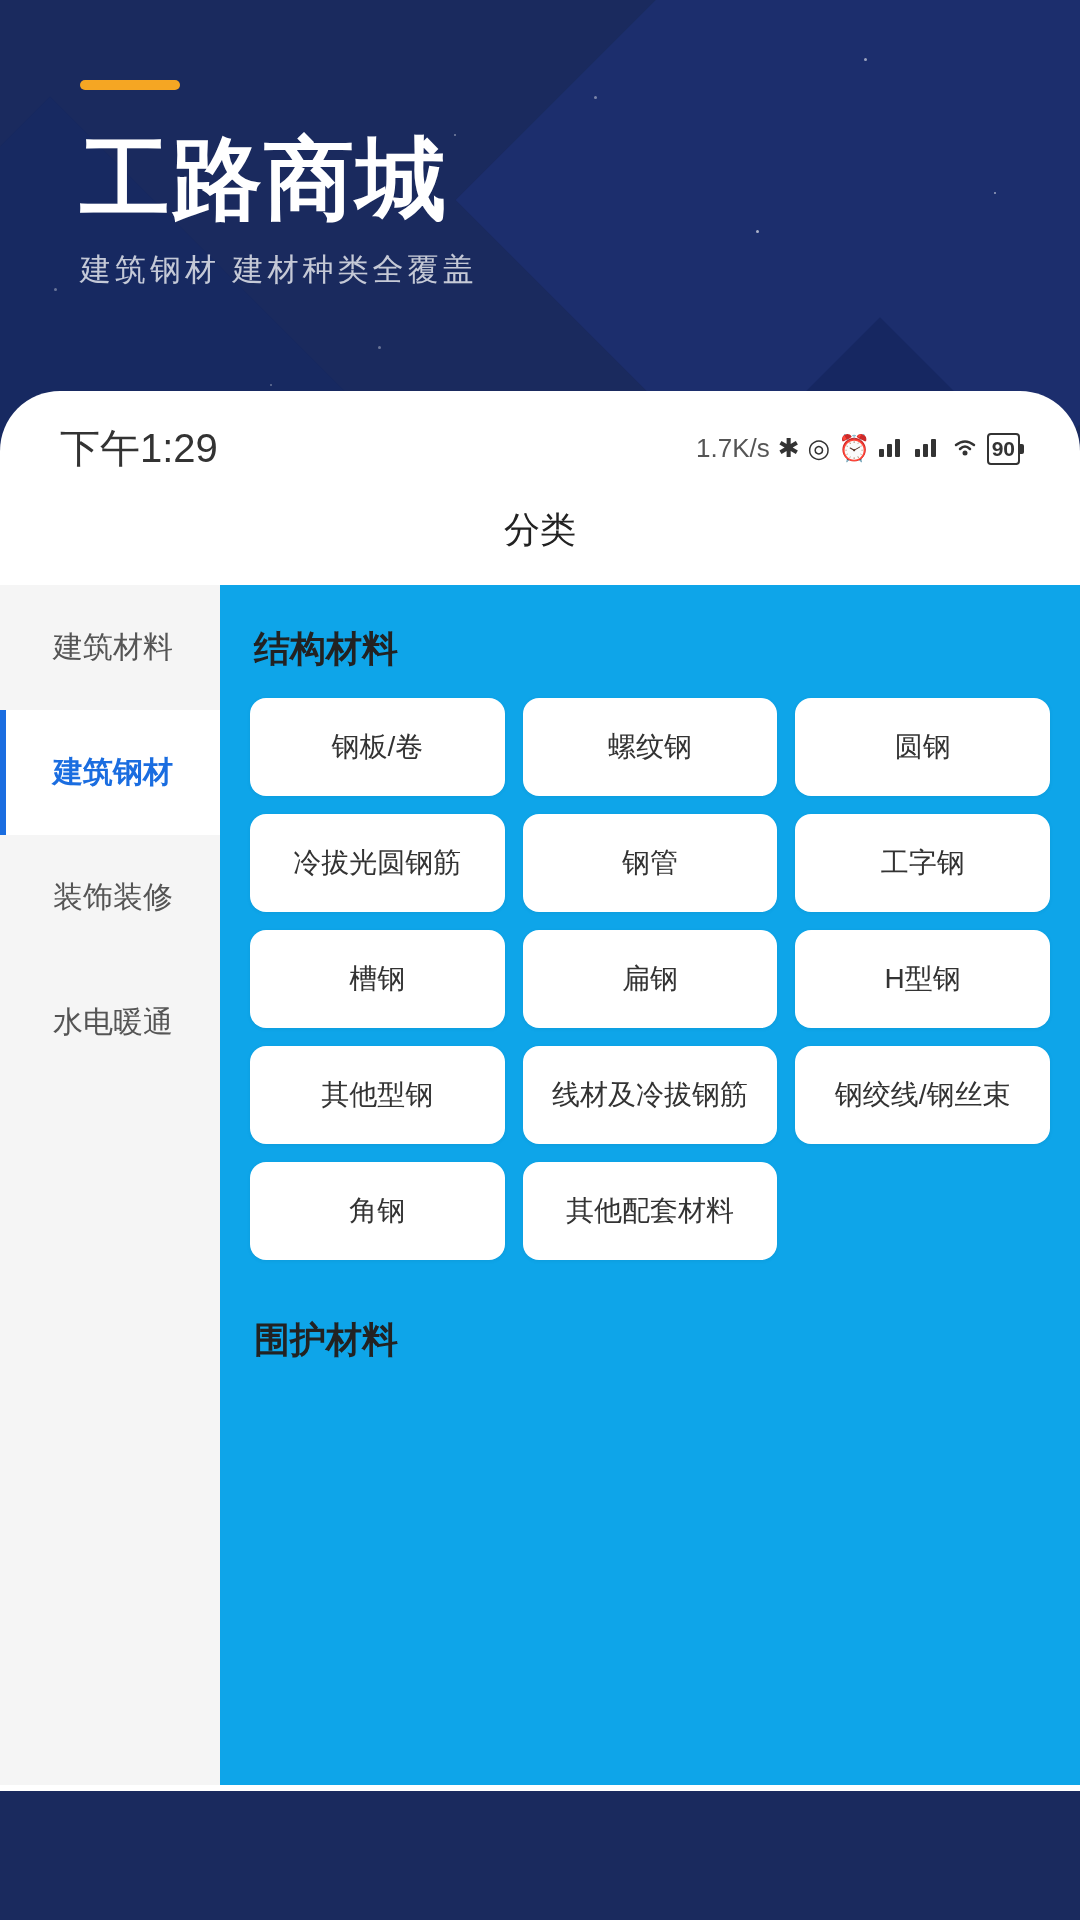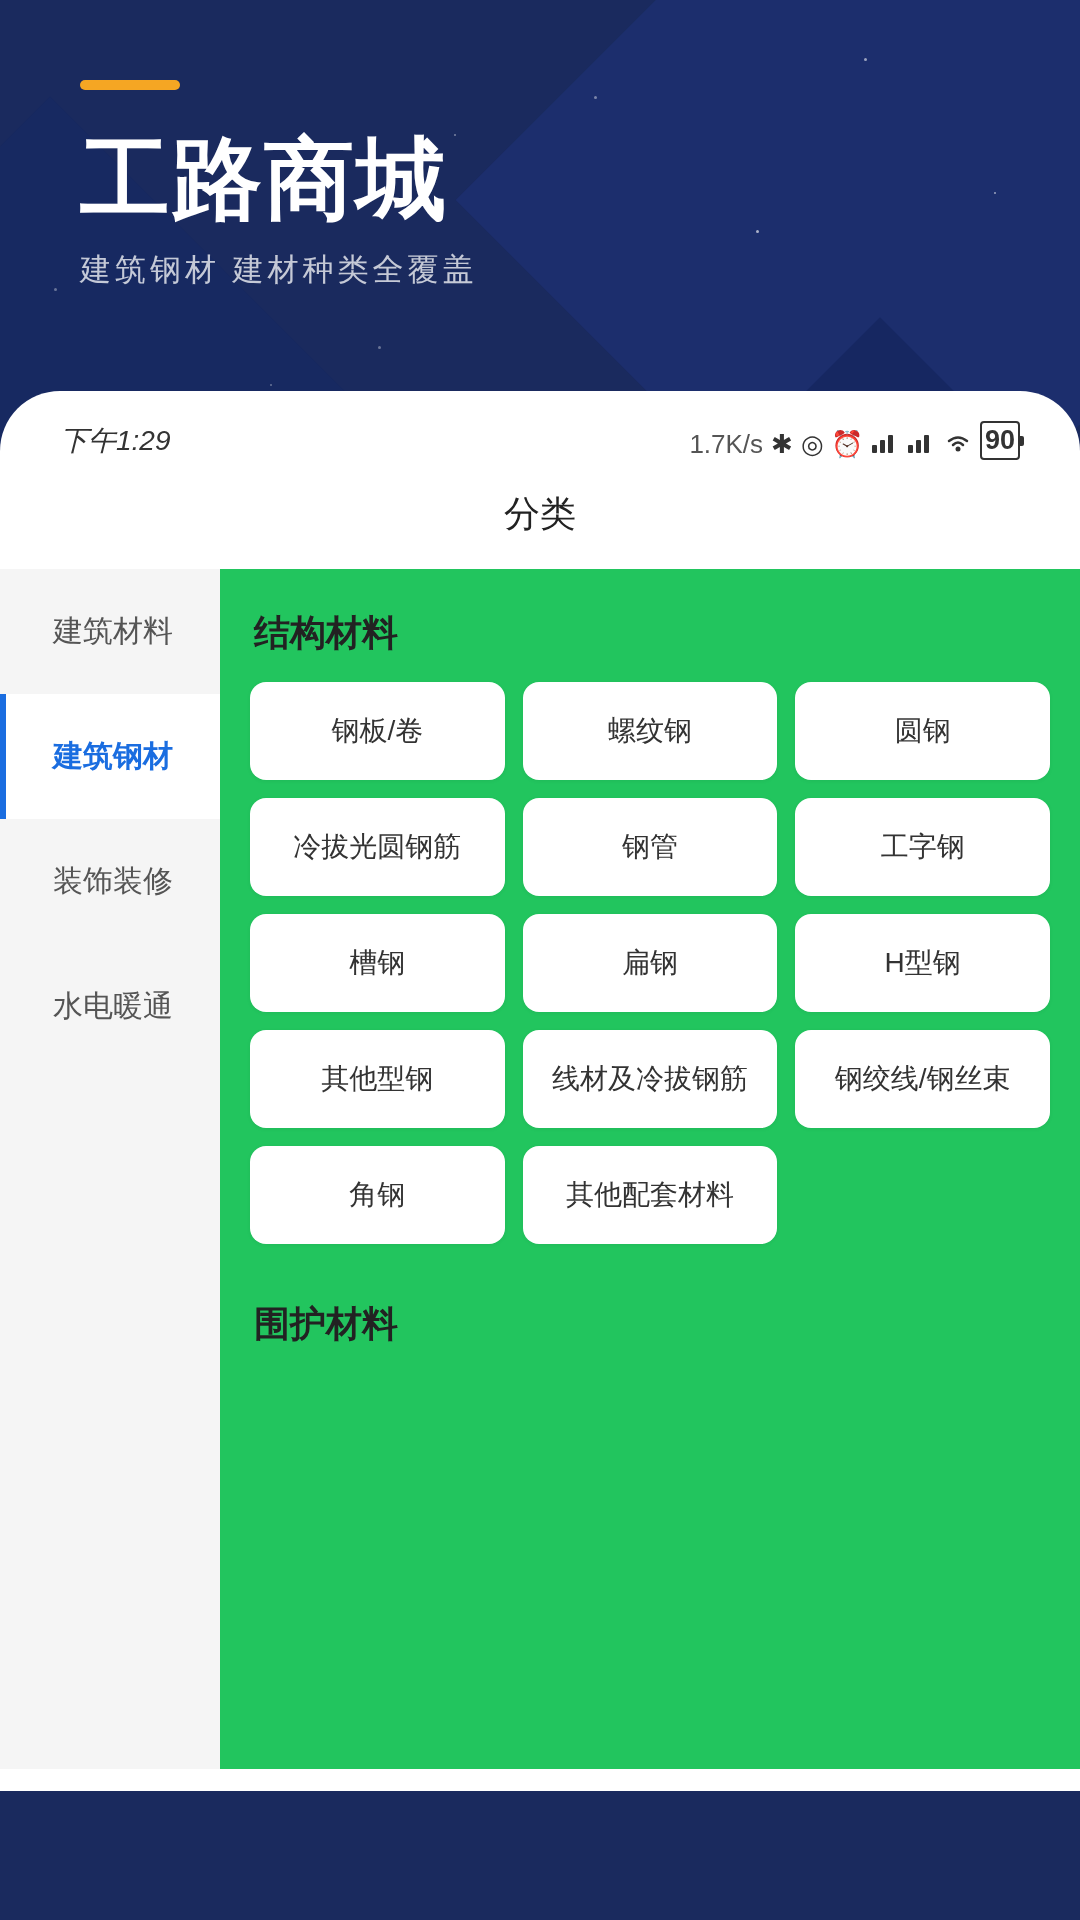--- a/index.html
+++ b/index.html
@@ -98,29 +98,28 @@
 
     
     .status-bar {
       display: flex;
       justify-content: space-between;
       align-items: center;
       padding: 30px 60px 10px 60px;
     }
 
     .status-time {
-      font-size: 28px;
+      font-size: 40px;
       font-weight: 500;
       color: #333;
-      font-style: italic;
     }
 
     .status-icons {
       display: flex;
-      align-items: flex-end;
+      align-items: flex-start;
       gap: 8px;
       font-size: 26px;
       color: #333;
     }
 
     .status-speed {
       font-size: 26px;
       color: #555;
     }
 
@@ -158,21 +157,21 @@
     .sidebar-item.active {
       background: #ffffff;
       color: #1a6de0;
       font-weight: 600;
       border-left: 6px solid #1a6de0;
     }
 
     
     .content-area {
       flex: 1;
-      background: #22c55e;
+      background: #0ea5e9;
       padding: 30px 30px 30px 30px;
       overflow-y: auto;
     }
 
     .section-title {
       font-size: 36px;
       font-weight: 600;
       color: #222;
       margin-bottom: 24px;
       margin-top: 10px;
@@ -257,21 +256,21 @@
           </svg>
       </span>
       <span>
         <svg width="28" height="22" viewBox="0 0 28 22">
             <path d="M14 18 L14 18" stroke="#333" stroke-width="3" stroke-linecap="round"></path>
             <path d="M9 14 Q14 9 19 14" stroke="#333" stroke-width="2.5" fill="none" stroke-linecap="round"></path>
             <path d="M5 10 Q14 3 23 10" stroke="#333" stroke-width="2.5" fill="none" stroke-linecap="round"></path>
             <circle cx="14" cy="18" r="2.5" fill="#333"></circle>
           </svg>
       </span>
-      <span style="display:inline-flex;align-items:center;border:2px solid #333;border-radius:4px;padding:2px 3px;font-size:27px;font-weight:600;color:#333;position:relative;">
+      <span style="display:inline-flex;align-items:center;border:2px solid #333;border-radius:4px;padding:2px 3px;font-size:21px;font-weight:600;color:#333;position:relative;">
         <span>90</span>
         <span style="position:absolute;right:-6px;top:50%;transform:translateY(-50%);width:4px;height:10px;background:#333;border-radius:0 2px 2px 0;"></span>
       </span>
     </div>
   </div>
 
   <div class="page-title-bar">分类</div>
 
   <div class="category-layout">
 

